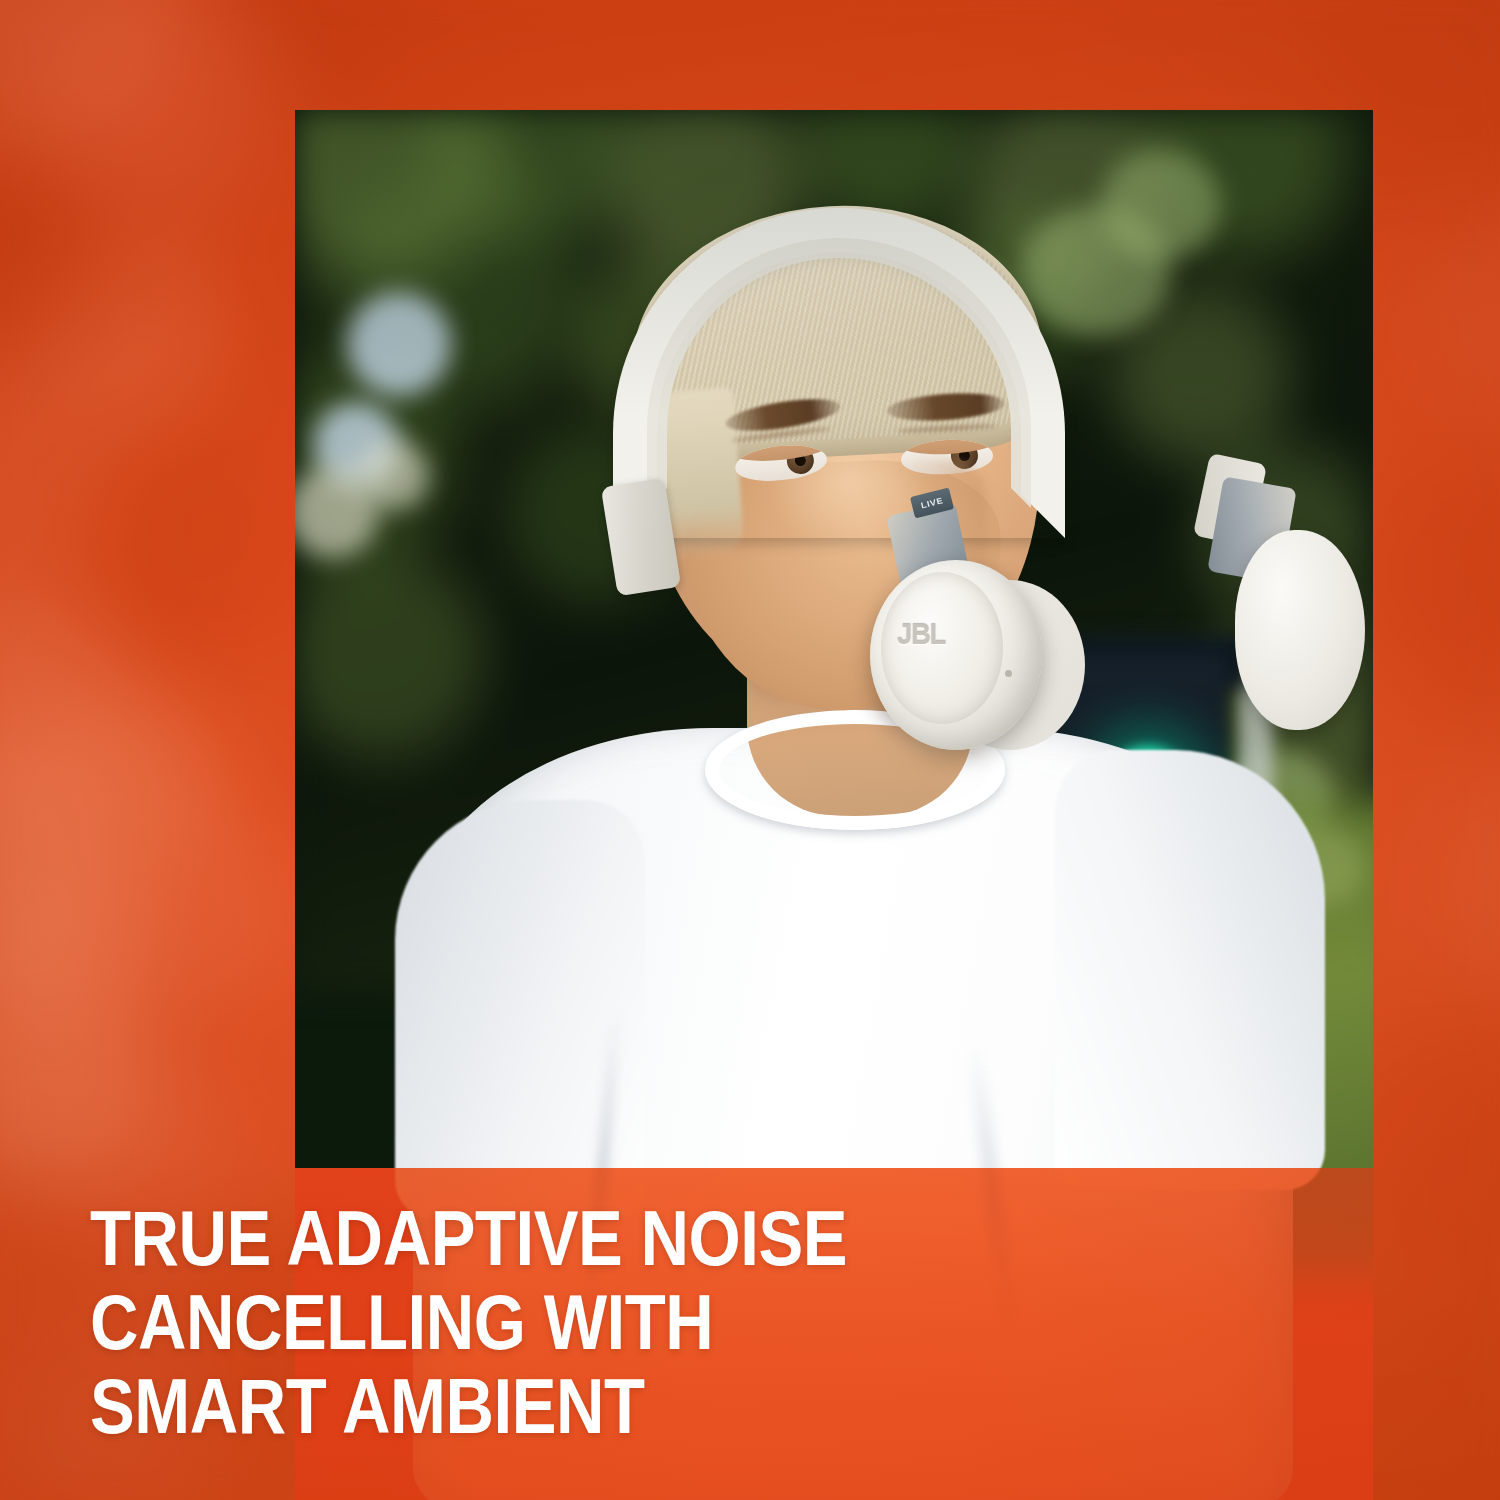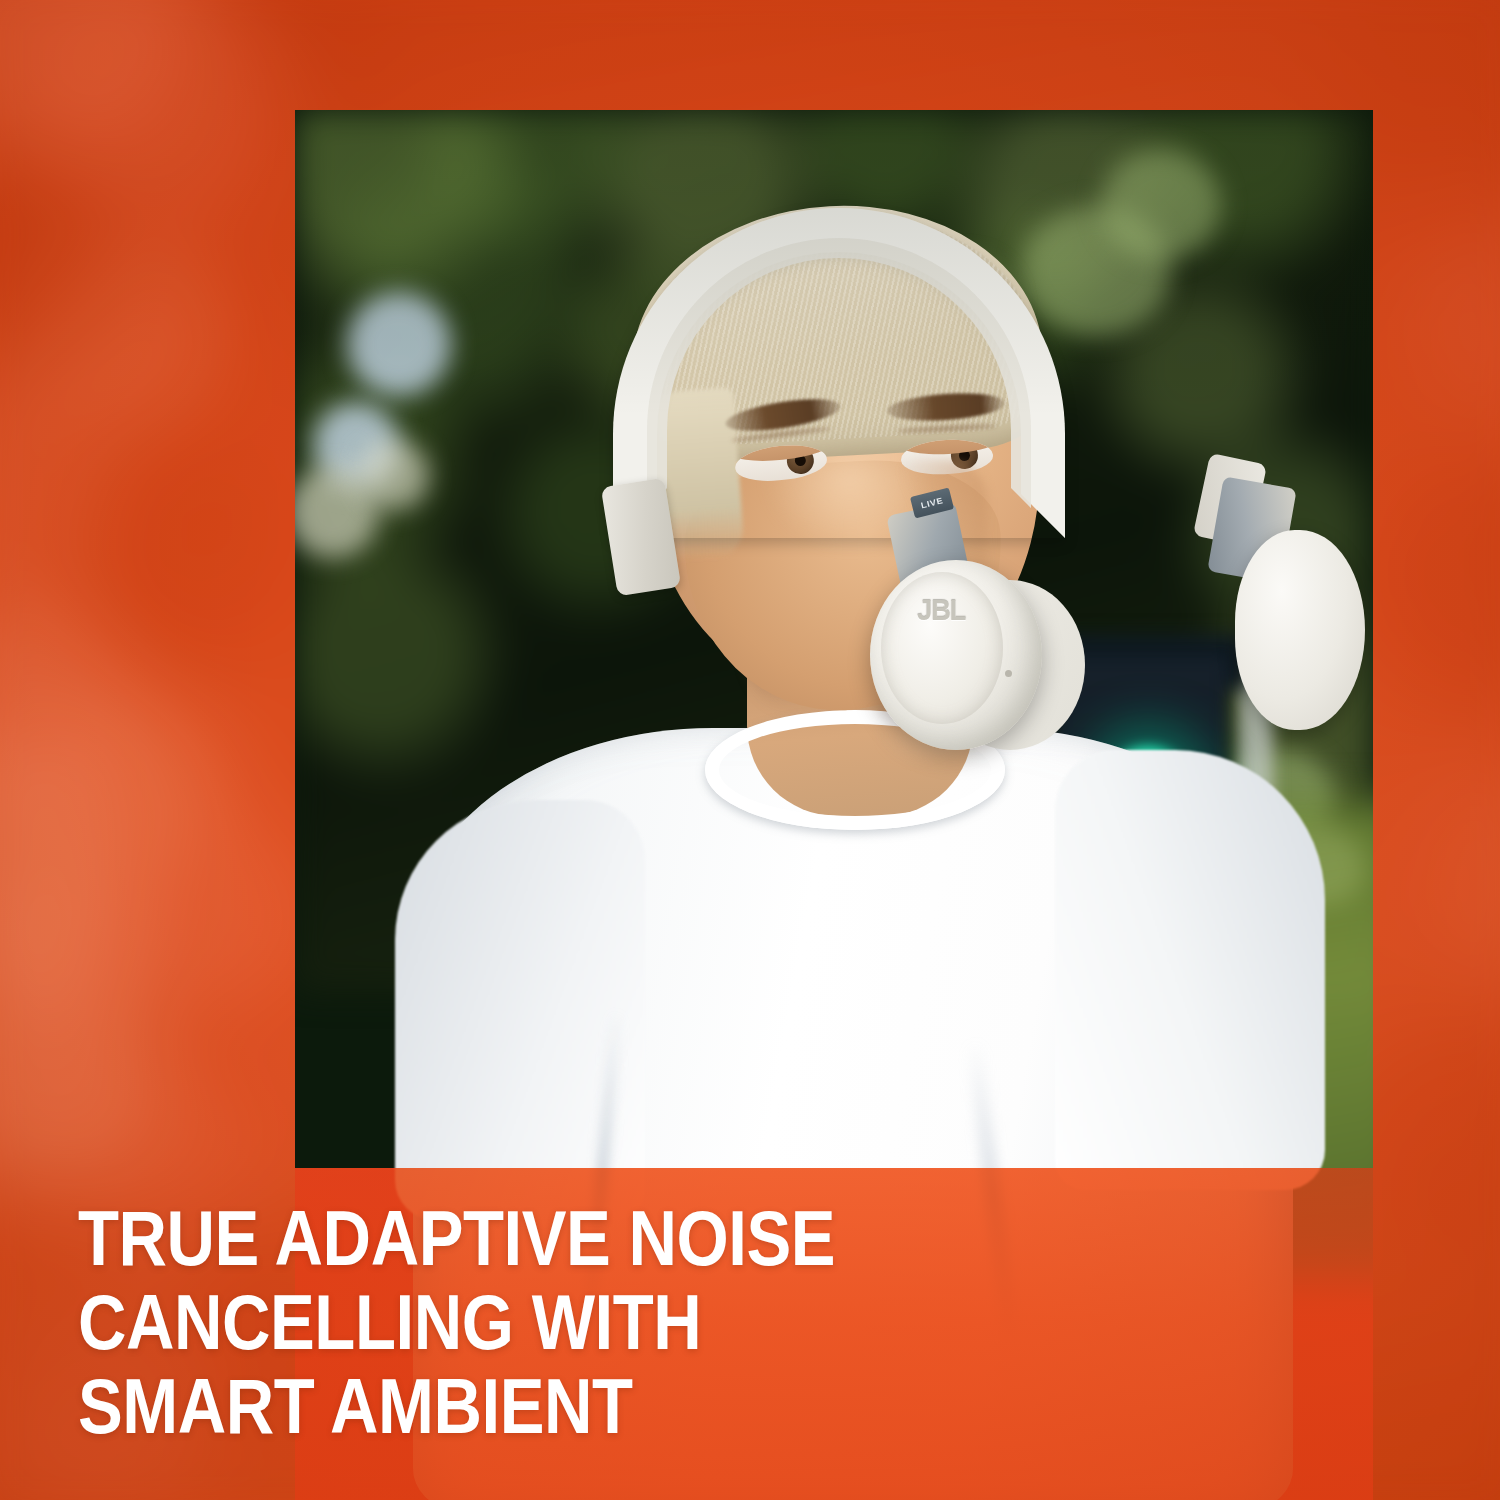--- a/index.html
+++ b/index.html
@@ -325,23 +325,23 @@
     z-index:5;
   }
   .hp-cup-l-inner {
     position:absolute; left:586px; top:462px; width:122px; height:152px;
     border-radius:50%;
     background:radial-gradient(ellipse at 40% 34%, #fdfcfa 0%, #f0eee7 55%, #dedbd2 100%);
     box-shadow:inset 0 0 16px rgba(160,158,148,.40);
     z-index:6;
   }
   .hp-logo {
-    position:absolute; left:600px; top:480px; width:72px; height:40px;
+    position:absolute; left:600px; top:504px; width:72px; height:40px;
     z-index:7;
-    display:flex; align-items:center; justify-content:flex-end;
+    display:flex; align-items:center; justify-content:flex-start;
   }
   .hp-logo span {
     font-family:"Liberation Sans", sans-serif;
     font-weight:700; font-size:30px; letter-spacing:-1.5px;
     color:#c7c5bc;
     text-shadow:0 1px 0 rgba(255,255,255,.85), 0 -1px 1px rgba(130,128,118,.55);
     transform:scaleX(.92);
   }
   .hp-cup-l-ear {
     position:absolute; left:640px; top:470px; width:150px; height:170px;
@@ -373,21 +373,21 @@
   
   .photo-tone {
     position:absolute; inset:0;
     background:linear-gradient(180deg, rgba(10,20,8,.16) 0%, rgba(0,0,0,0) 22%, rgba(0,0,0,0) 78%, rgba(18,26,10,.10) 100%);
     pointer-events:none;
   }
 
   
   #headline {
     position:absolute;
-    left:78px; top:1196px;
+    left:90px; top:1196px;
     width:1300px;
     z-index:40;
   }
   #headline .hl-line {
     color:#ffffff;
     font-family:"Liberation Sans", sans-serif;
     font-weight:700;
     font-size:78px;
     line-height:84px;
     letter-spacing:-0.5px;

